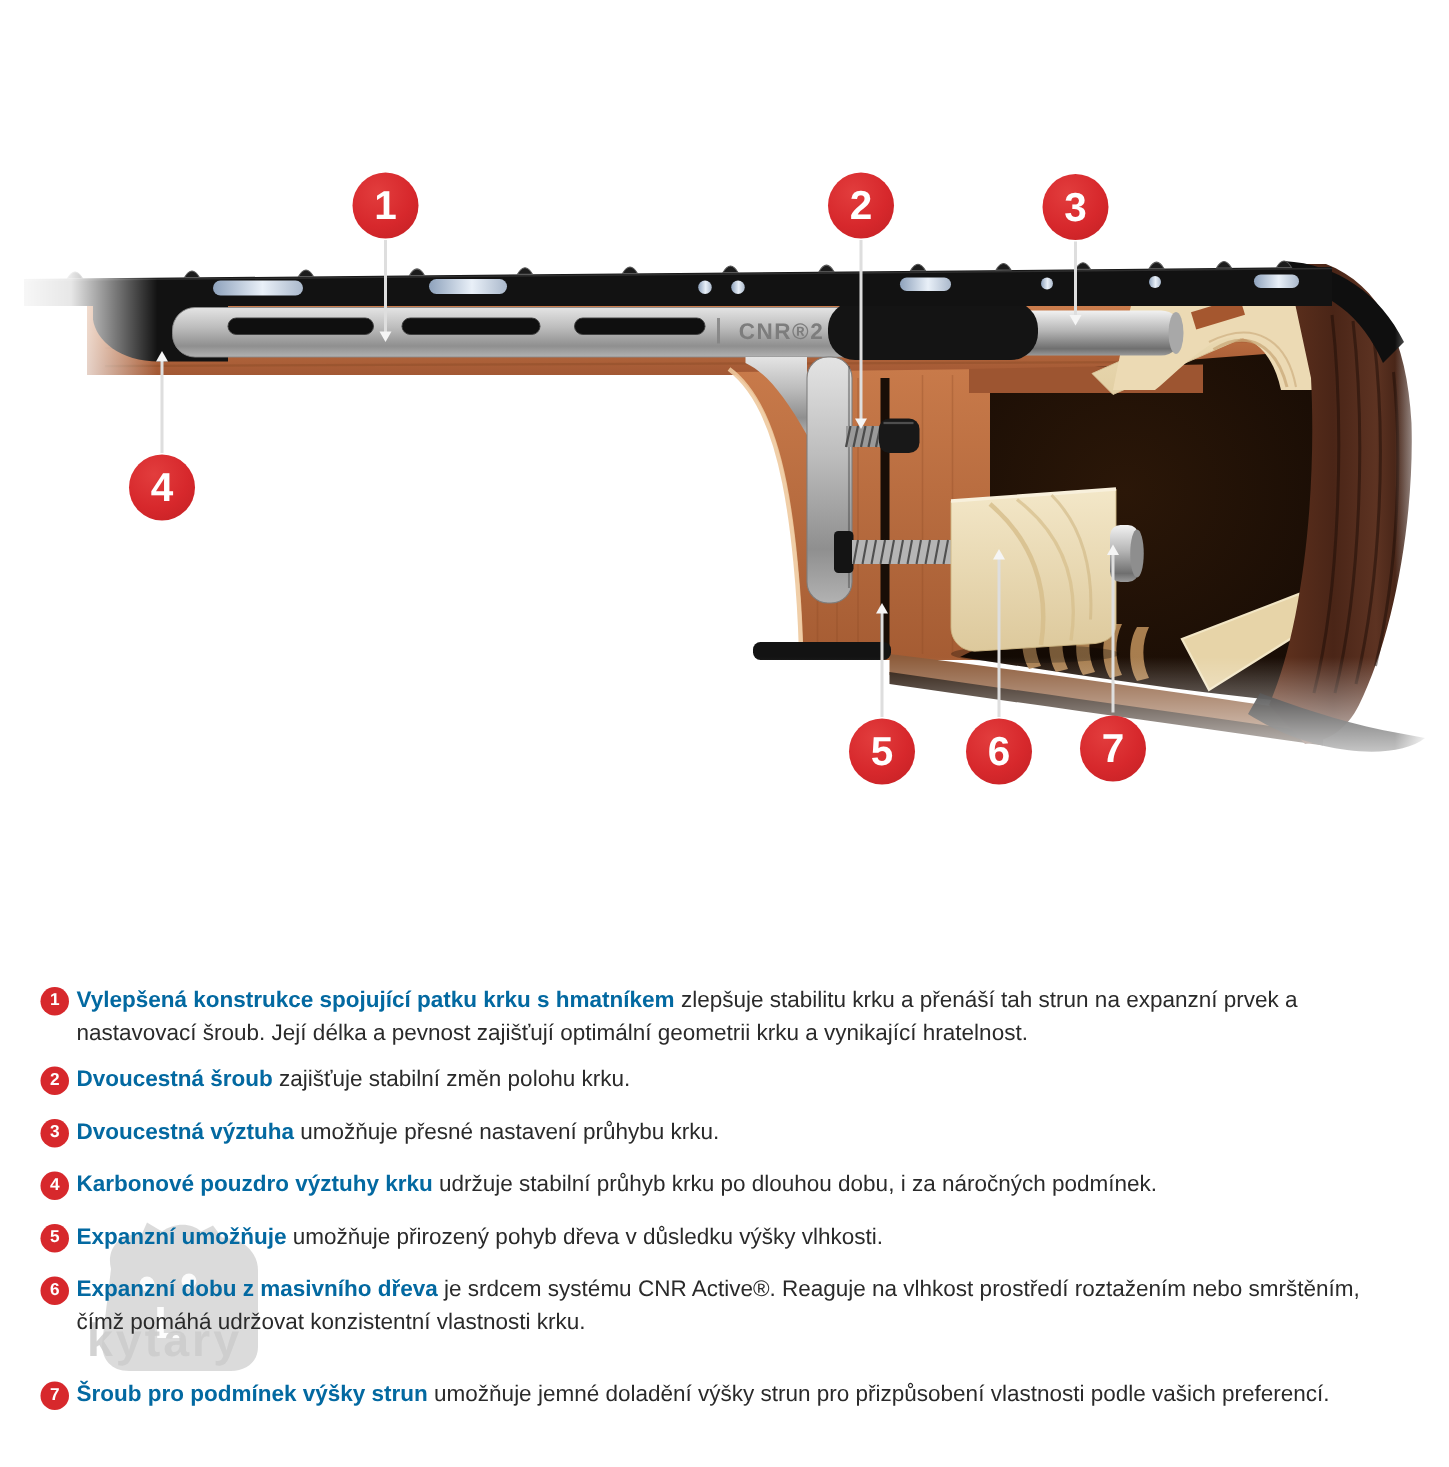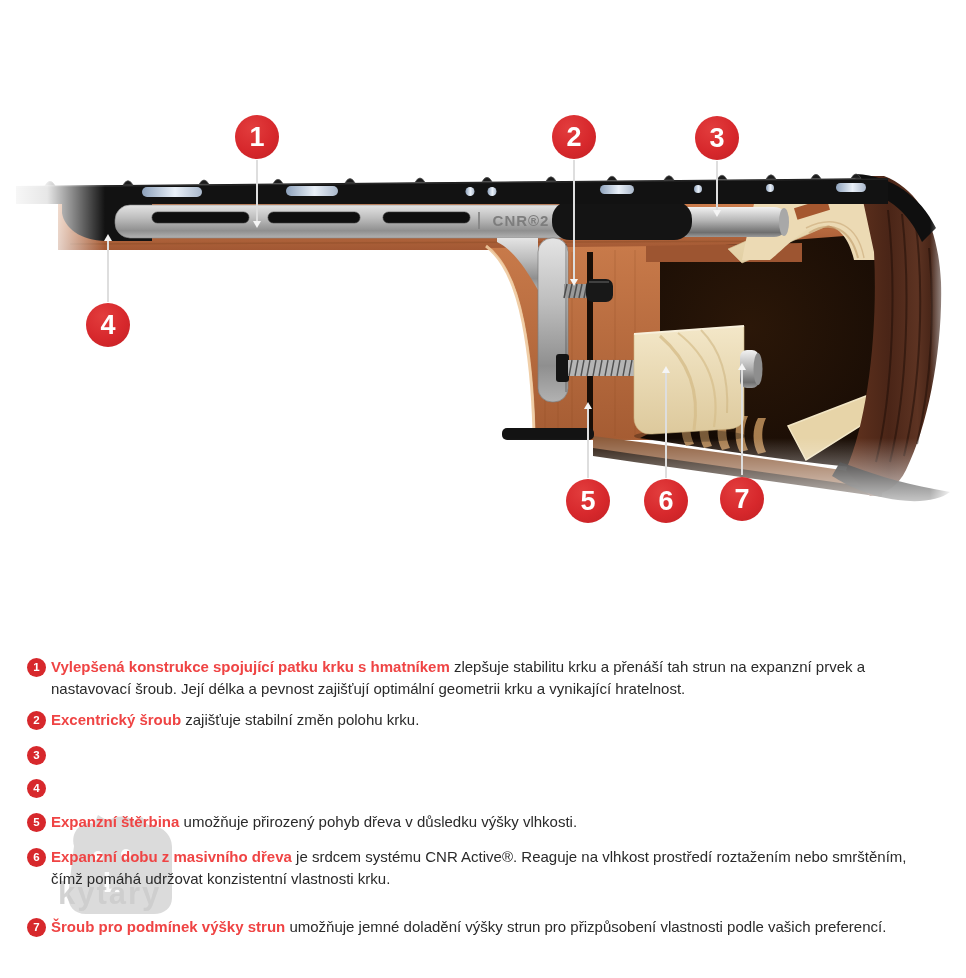--- a/index.html
+++ b/index.html
@@ -34,21 +34,21 @@
   .legend{position:absolute;left:27px;top:656px;width:912px;z-index:2;}
   .legend-item{display:flex;align-items:flex-start;margin-bottom:13px;}
   .legend-item.gap-sm{margin-bottom:9px;}
   .legend-item.gap-lg{margin-bottom:26px;}
   .bullet{
     flex:0 0 auto;width:19px;height:19px;margin-top:1.5px;margin-right:5px;border-radius:50%;
     background:#d7282c;color:#fff;font-size:11.5px;font-weight:bold;
     line-height:19px;text-align:center;
   }
   .it-text{font-size:15px;line-height:22px;color:#2a2a2a;}
-  .it-text .lead{font-weight:bold;color:#ef4444;}
+  .it-text .lead{font-weight:bold;color:#0369a1;}
 </style>
 </head>
 <body>
 
 <div class="canvas">
 
   <svg class="cutaway" viewBox="0 0 966 580">
     <defs>
       <linearGradient id="mahog" x1="0" y1="0" x2="0" y2="1">
         <stop offset="0" stop-color="#d28352"></stop>
@@ -275,31 +275,33 @@
     <div class="wm-label">kytary</div>
   </div>
 
   <div class="legend">
     <div class="legend-item gap-sm">
       <div class="bullet">1</div>
       <div class="it-text"><span class="lead">Vylepšená konstrukce spojující patku krku s hmatníkem</span><span> zlepšuje stabilitu krku a přenáší tah strun na expanzní prvek a nastavovací šroub. Její délka a pevnost zajišťují optimální geometrii krku a vynikající hratelnost.</span></div>
     </div>
     <div class="legend-item">
       <div class="bullet">2</div>
-      <div class="it-text"><span class="lead">Excentrický šroub</span><span> zajišťuje stabilní změn polohu krku.</span></div>
+      <div class="it-text"><span class="lead">Dvoucestná šroub</span><span> zajišťuje stabilní změn polohu krku.</span></div>
     </div>
     <div class="legend-item">
       <div class="bullet">3</div>
+      <div class="it-text"><span class="lead">Dvoucestná výztuha</span><span> umožňuje přesné nastavení průhybu krku.</span></div>
     </div>
     <div class="legend-item">
       <div class="bullet">4</div>
+      <div class="it-text"><span class="lead">Karbonové pouzdro výztuhy krku</span><span> udržuje stabilní průhyb krku po dlouhou dobu, i za náročných podmínek.</span></div>
     </div>
     <div class="legend-item">
       <div class="bullet">5</div>
-      <div class="it-text"><span class="lead">Expanzní štěrbina</span><span> umožňuje přirozený pohyb dřeva v důsledku výšky vlhkosti.</span></div>
+      <div class="it-text"><span class="lead">Expanzní umožňuje</span><span> umožňuje přirozený pohyb dřeva v důsledku výšky vlhkosti.</span></div>
     </div>
     <div class="legend-item gap-lg">
       <div class="bullet">6</div>
       <div class="it-text"><span class="lead">Expanzní dobu z masivního dřeva</span><span> je srdcem systému CNR Active®. Reaguje na vlhkost prostředí roztažením nebo smrštěním, čímž pomáhá udržovat konzistentní vlastnosti krku.</span></div>
     </div>
     <div class="legend-item">
       <div class="bullet">7</div>
       <div class="it-text"><span class="lead">Šroub pro podmínek výšky strun</span><span> umožňuje jemné doladění výšky strun pro přizpůsobení vlastnosti podle vašich preferencí.</span></div>
     </div>
   </div>

